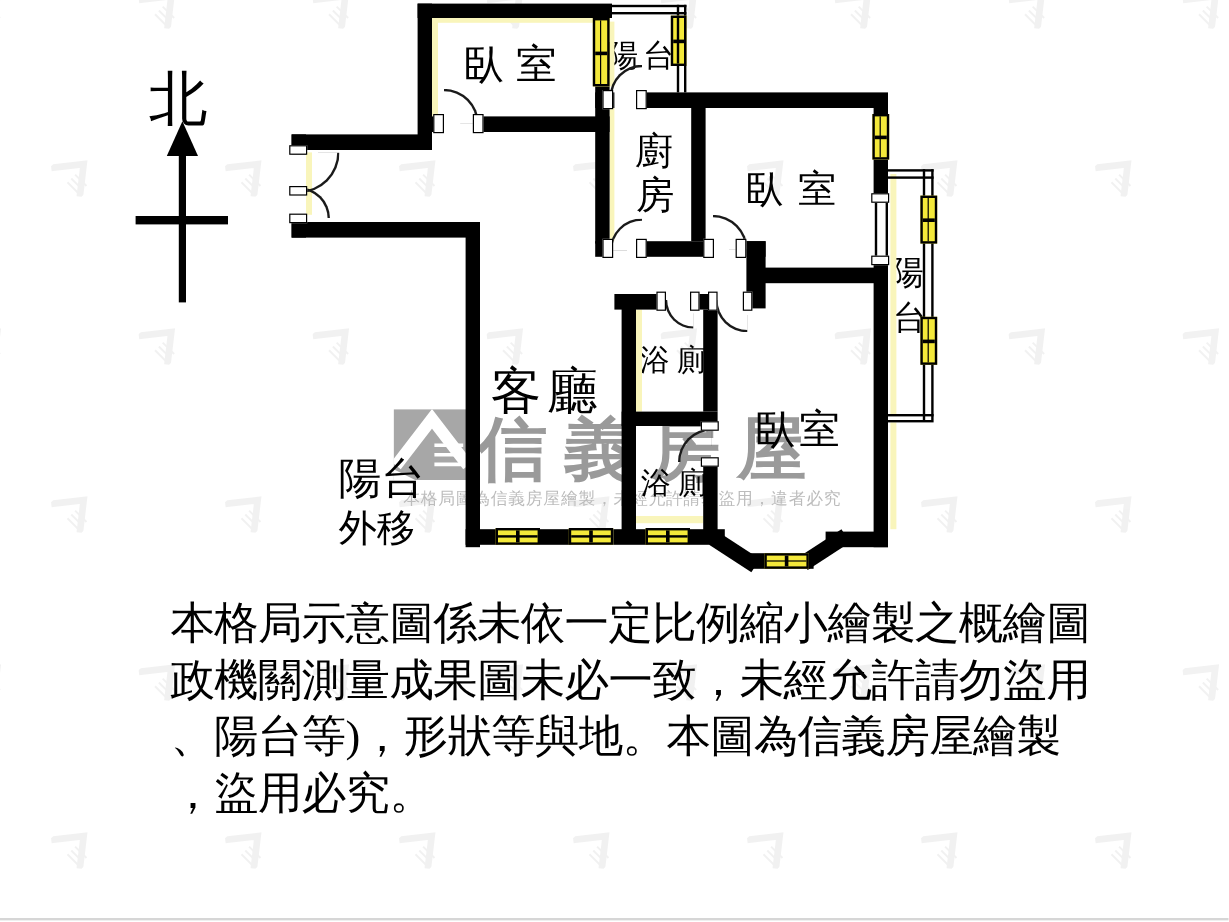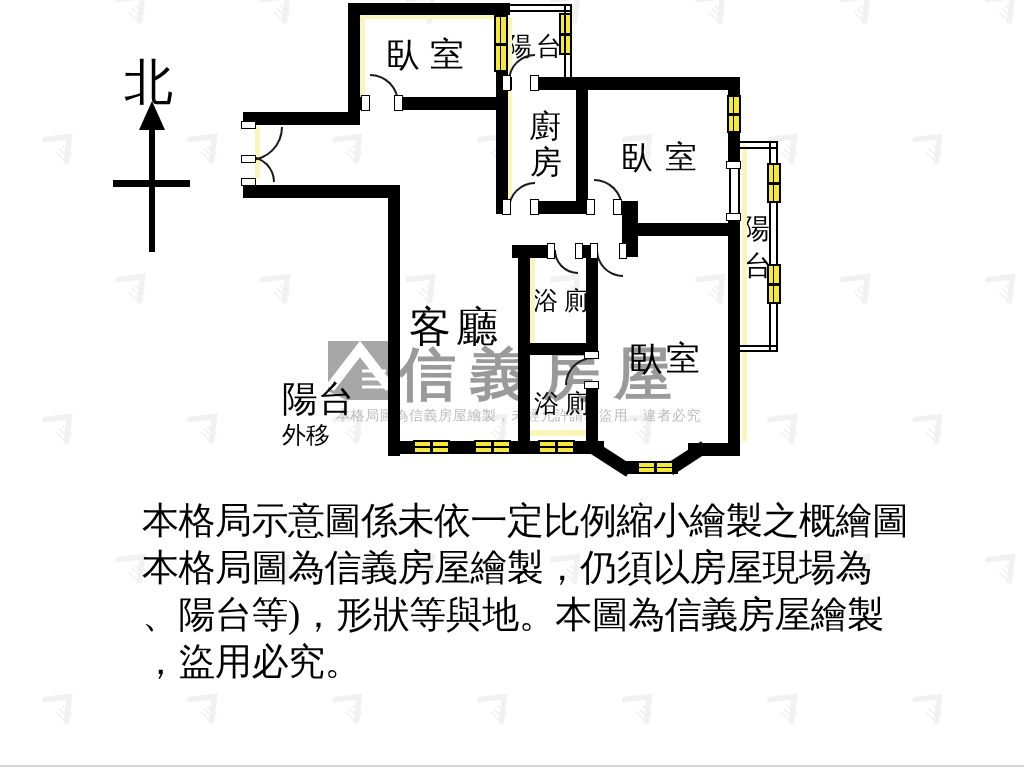--- a/index.html
+++ b/index.html
@@ -255,21 +255,21 @@
     <div class="room-label" style="left:529px;top:109px;font-size:32px;">廚</div>
     <div class="room-label" style="left:530px;top:145px;font-size:32px;">房</div>
     <div class="room-label" style="left:621px;top:140px;font-size:32px;letter-spacing:12px;">臥室</div>
     <div class="room-label" style="left:742px;top:214px;font-size:28px;">陽</div>
     <div class="room-label" style="left:744px;top:251px;font-size:28px;">台</div>
     <div class="room-label" style="left:409px;top:305px;font-size:42px;letter-spacing:5px;">客廳</div>
     <div class="room-label" style="left:533px;top:287px;font-size:25px;letter-spacing:6px;">浴廁</div>
     <div class="room-label" style="left:534px;top:390px;font-size:25px;letter-spacing:6px;">浴廁</div>
     <div class="room-label" style="left:629px;top:341px;font-size:34px;letter-spacing:3px;">臥室</div>
     <div class="room-label" style="left:282px;top:380px;font-size:36px;">陽台</div>
-    <div class="room-label" style="left:282px;top:423px;font-size:24px;">外移</div>
+    <div class="room-label" style="left:282px;top:423px;font-size:32px;">外移</div>
   <div class="hl" style="left: 360px; top: 15px; width: 5px; height: 82px; background: rgb(249, 245, 187);"></div>
       <div class="hl" style="left: 360px; top: 15px; width: 148px; height: 4px; background: rgb(249, 245, 187);"></div>
       <div class="hl" style="left: 255px; top: 127px; width: 5px; height: 52px; background: rgb(249, 245, 187);"></div>
       <div class="hl" style="left: 508px; top: 18px; width: 4px; height: 54px; background: rgb(249, 245, 187);"></div>
       <div class="hl" style="left: 508px; top: 90px; width: 4px; height: 111px; background: rgb(249, 245, 187);"></div>
       <div class="hl" style="left: 742px; top: 145px; width: 5px; height: 200px; background: rgb(249, 245, 187);"></div>
       <div class="hl" style="left: 742px; top: 352px; width: 5px; height: 89px; background: rgb(249, 245, 187);"></div>
       <div class="hl" style="left: 530px; top: 258px; width: 5px; height: 85px; background: rgb(249, 245, 187);"></div>
       <div class="hl" style="left: 530px; top: 430px; width: 56px; height: 6px; background: rgb(249, 245, 187);"></div>
       <div class="wall" style="left: 348px; top: 3px; width: 162px; height: 12px; background: rgb(0, 0, 0);"></div>
@@ -379,19 +379,19 @@
       <div class="jamb" style="left: 590px; top: 243px; width: 8px; height: 16px;"></div>
       <div class="jamb" style="left: 619px; top: 243px; width: 8px; height: 16px;"></div>
       <div class="jamb" style="left: 584px; top: 351px; width: 15px; height: 8px;"></div>
       <div class="jamb" style="left: 584px; top: 381px; width: 15px; height: 8px;"></div>
       <div class="jamb" style="left: 726px; top: 161px; width: 15px; height: 8px;"></div>
       <div class="jamb" style="left: 726px; top: 213px; width: 15px; height: 8px;"></div>
     </div>
 
   <div id="disclaimer">
     <div>本格局示意圖係未依一定比例縮小繪製之概繪圖</div>
-    <div>本格局圖為信義房屋繪製，仍須以房屋現場為</div>
+    <div>政機關測量成果圖未必一致，未經允許請勿盜用</div>
     <div>、陽台等)，形狀等與地。本圖為信義房屋繪製</div>
     <div>，盜用必究。</div>
   </div>
 
   <div id="bottom-line"></div>
 </div>
 
 </body></html>

